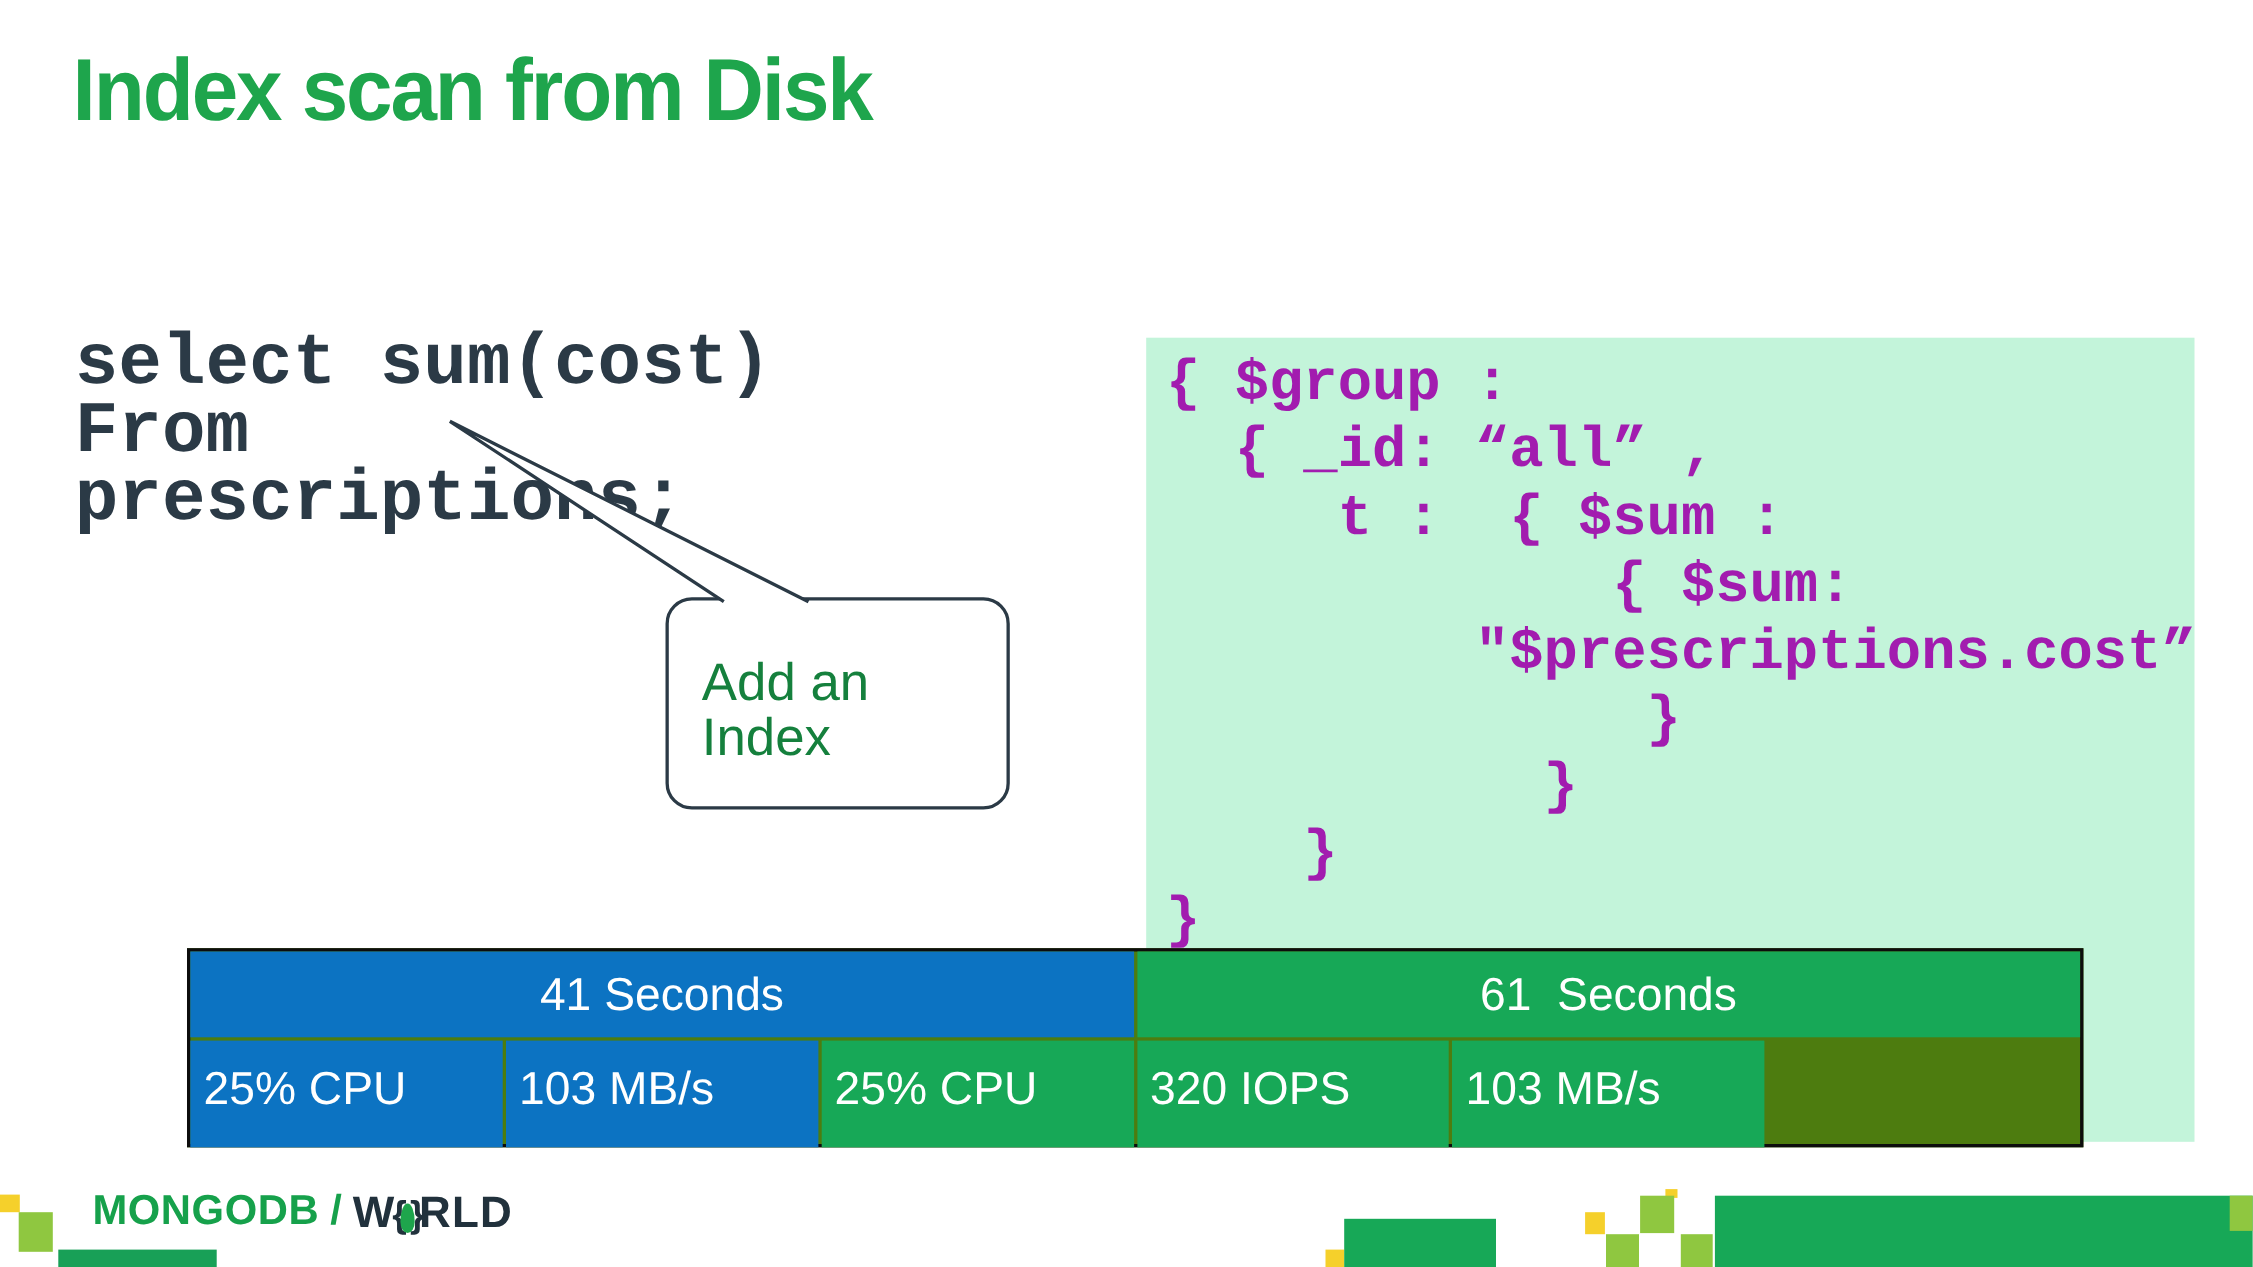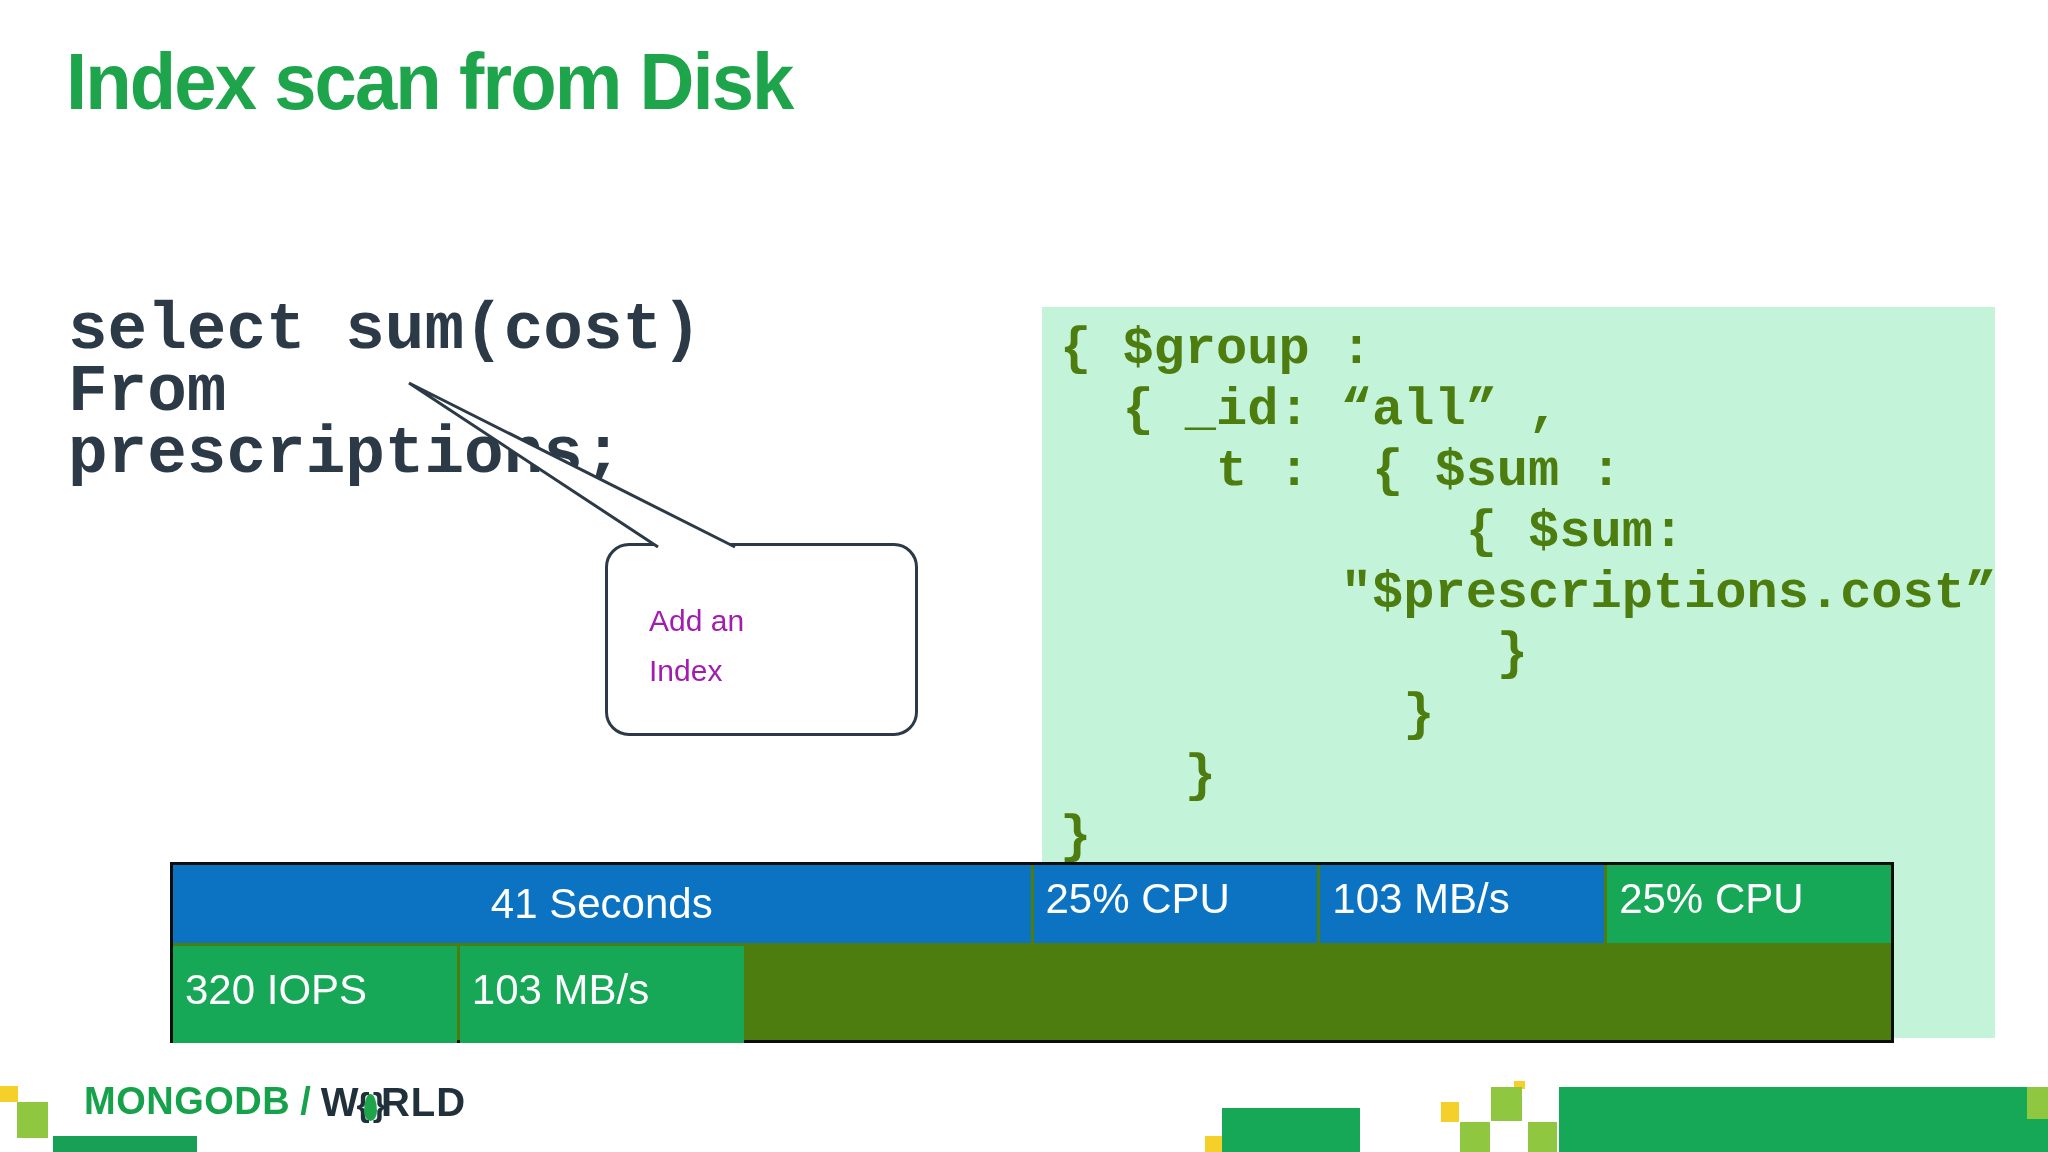--- a/index.html
+++ b/index.html
@@ -24,32 +24,32 @@
   }
 
   
   .mongo-block{
     left:1042px;top:307px;width:953px;height:731px;
     background:#C3F4DA;
   }
   .mongo-code{
     margin:0;padding:12px 0 0 18px;
     font-family:"Liberation Mono",monospace;font-weight:bold;
-    font-size:52px;line-height:61px;color:#4d7c0f;white-space:pre;
+    font-size:52px;line-height:61px;color:#a21caf;white-space:pre;
   }
 
   
   .callout-box{
     left:605px;top:543px;width:313px;height:193px;
     background:#ffffff;border:3px solid #2B3A46;border-radius:24px;
     box-sizing:border-box;
   }
   .callout-text{
-    position:absolute;left:41px;top:50px;
-    font-size:30px;line-height:50px;color:#a21caf;white-space:pre-line;
+    position:absolute;left:30px;top:50px;
+    font-size:48px;line-height:50px;color:#15803d;white-space:pre-line;
   }
   .callout-tail{left:380px;top:355px;}
 
   
   .results-table{
     left:170px;top:862px;width:1718px;height:175px;
     display:grid;grid-template-columns:repeat(6,1fr);
     grid-template-rows:78px 97px;
     background:#4d7c0f;border:3px solid #0d0d0d;gap:3px;
     box-sizing:content-box;
@@ -107,20 +107,21 @@
 <div class="abs callout-box">
   <div class="callout-text">Add an
 Index</div>
 </div>
 <svg class="abs callout-tail" width="600" height="200" viewBox="0 0 600 200">
   <path d="M 278 192 L 29 28 L 355 192" fill="#ffffff" stroke="#2B3A46" stroke-width="3"></path>
 </svg>
 
 <div class="results-table abs">
   <div class="tcell thead blue">41 Seconds</div>
+  <div class="tcell thead green">61  Seconds</div>
 
   <div class="tcell tdata blue">25% CPU</div>
   <div class="tcell tdata blue">103 MB/s</div>
   <div class="tcell tdata green">25% CPU</div>
   <div class="tcell tdata green">320 IOPS</div>
   <div class="tcell tdata green">103 MB/s</div>
 </div>
 
 <div class="abs logo">
   <span class="logo-mongodb">MONGODB</span>

